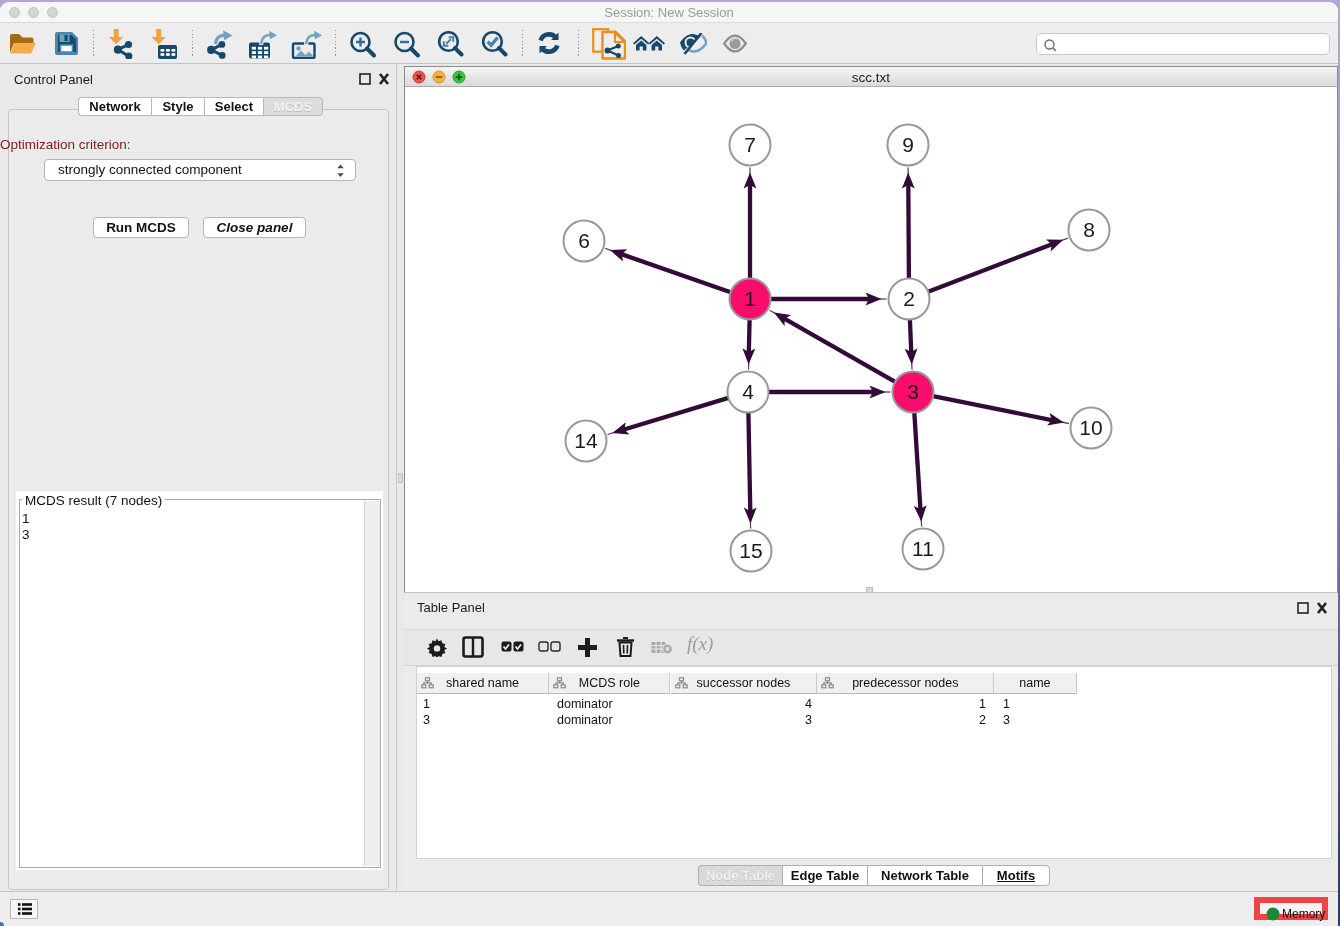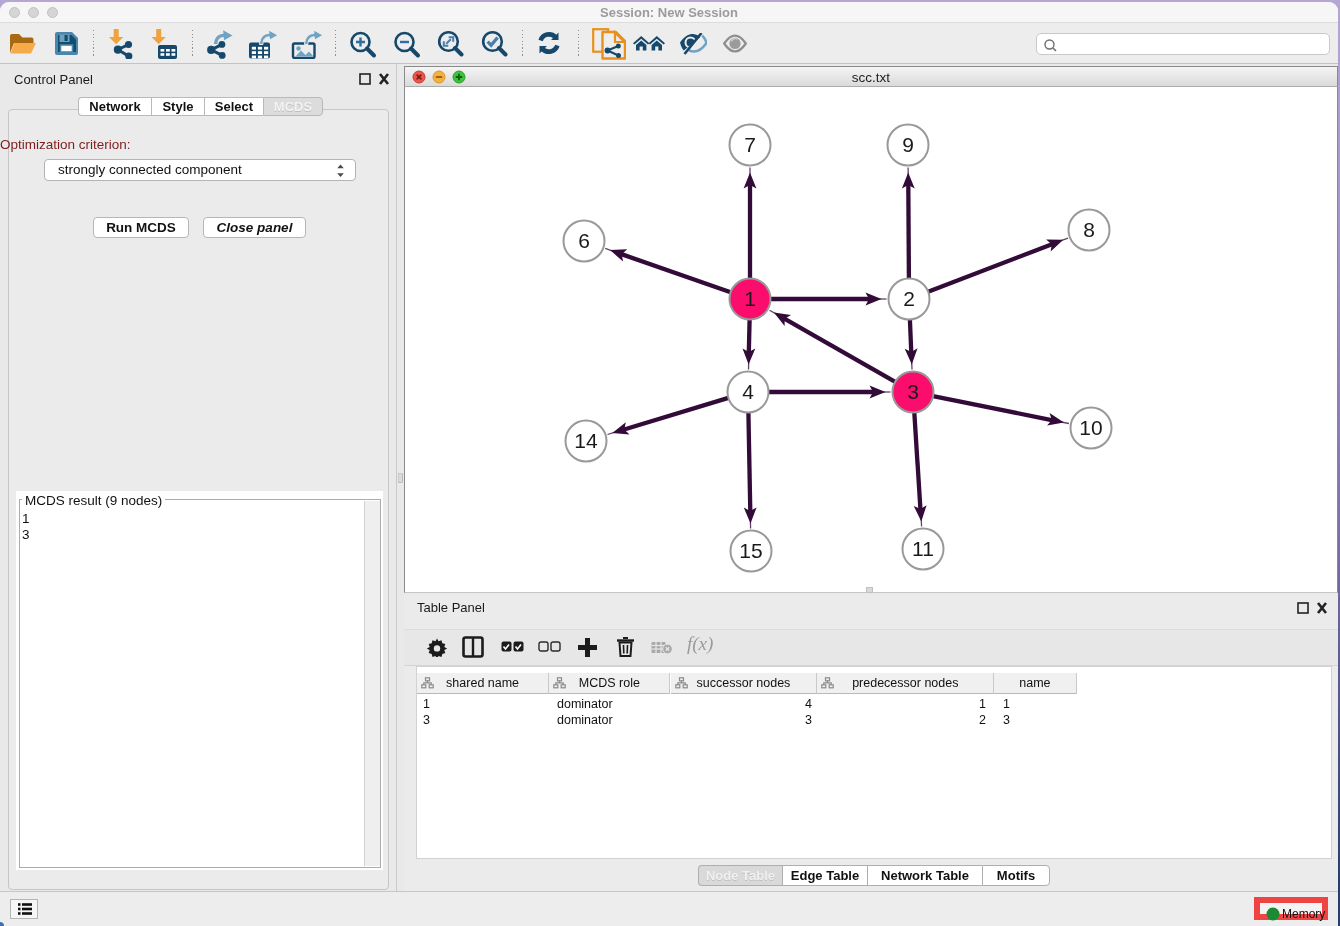--- a/index.html
+++ b/index.html
@@ -2,21 +2,21 @@
 <html><head>
 <meta charset="utf-8">
 <style>
 * { margin:0; padding:0; box-sizing:border-box; }
 html,body { width:1340px; height:926px; overflow:hidden; }
 body { font-family:"Liberation Sans", sans-serif; background:linear-gradient(180deg,#b5a6d3 0%,#a292c6 30%,#7a6ba5 60%,#27406a 95%); position:relative; }
 .abs { position:absolute; }
 .window { position:absolute; left:0; top:2px; width:1338px; height:924px; background:#e9e9e9; border-radius:9px 9px 0 0; }
 .titlebar { position:absolute; left:0; top:2px; width:1338px; height:21px; background:#f6f6f6; border-radius:9px 9px 0 0; border-bottom:1px solid #dcdcdc; }
 .tl-circle { position:absolute; width:11px; height:11px; border-radius:50%; background:#d5d5d5; border:1px solid #c2c2c2; top:7px; }
-.wtitle { position:absolute; top:5px; left:0; width:1338px; text-align:center; font-size:13px; color:#9b9b9b;font-weight:bold; }
+.wtitle { position:absolute; top:5px; left:0; width:1338px; text-align:center; font-size:13px; color:#9b9b9b; }
 .toolbar { position:absolute; left:0; top:23px; width:1338px; height:41px; background:#ededed; border-bottom:1px solid #c3c3c3; }
 .sep { position:absolute; top:30px; height:28px; width:1px; background-image:repeating-linear-gradient(180deg,#8f8f8f 0 1.2px,rgba(0,0,0,0) 1.2px 3.5px); }
 .searchbox { position:absolute; left:1036px; top:33px; width:294px; height:22px; background:#fff; border:1px solid #c9c9c9; border-radius:5px; }
 
 .cpanel { position:absolute; left:0; top:64px; width:397px; height:830px; background:#e9e9e9; border-right:1px solid #c9c9c9; }
 .cphead { position:absolute; left:14px; top:72px; font-size:13px; color:#1a1a1a; }
 .tab { position:absolute; top:97px; height:19px; border:1px solid #b9b9b9; background:#fff; font-size:13px; font-weight:bold; color:#111; text-align:center; line-height:18px; border-right:none; }
 .cpcontent { position:absolute; left:8px; top:109px; width:381px; height:781px; background:#ebebeb; border:1px solid #c6c6c6; border-radius:4px; }
 .optlabel { position:absolute; left:0; top:137px; width:397px; text-align:left; font-size:13.5px; color:#7f1d1d; }
 .cselect { position:absolute; left:44px; top:159px; width:312px; height:22px; background:#fff; border:1px solid #b4b4b4; border-radius:4px; font-size:13.5px; color:#111; line-height:20px; padding-left:13px; }
@@ -203,21 +203,21 @@
 <div class="optlabel">Optimization criterion:</div>
 <div class="cselect">strongly connected component<svg width="9" height="14" style="position:absolute; right:10px; top:4px;">
       <path d="M4.5 0.5 L7.8 4.2 L1.2 4.2 Z" fill="#4a4a4a"></path>
       <path d="M4.5 13 L7.8 9.3 L1.2 9.3 Z" fill="#4a4a4a"></path>
     </svg></div>
 <div class="cbtn" style="left:93px; width:96px;">Run MCDS</div>
 <div class="cbtn" style="left:203px; width:103px;font-style:italic;">Close panel</div>
 <div class="gbwhite"></div>
 <div class="groupbox"></div>
 <div class="gbtrack"></div>
-<div class="gblabel">MCDS result (9 nodes)</div>
+<div class="gblabel">MCDS result (7 nodes)</div>
 <div class="abs" style="left:22px; top:511px; font-size:13.5px; color:#111; line-height:16.4px;">1<br>3</div>
 <svg class="abs" style="left:398px;top:473px;" width="5" height="10">
     <rect x="0" y="0" width="4.5" height="9.5" rx="1" fill="#dadada" stroke="#b0b0b0" stroke-width="0.8"></rect>
   </svg>
 
 <div class="netframe"></div>
 <div class="nettitle"></div>
 <svg class="abs" style="left:412px;top:70px;" width="60" height="14" viewBox="0 0 60 14">
 <circle cx="7" cy="7" r="6" fill="#e8564c" stroke="#c63a31" stroke-width="1"></circle>
 <path d="M4.6 4.6 L9.4 9.4 M9.4 4.6 L4.6 9.4" stroke="#7e1612" stroke-width="1.5"></path>
@@ -396,21 +396,21 @@
 <div class="td" style="left:870px;top:696px;width:116px;text-align:right;">1</div>
 <div class="td" style="left:1003px;top:696px;">1</div>
 <div class="td" style="left:423px;top:712px;">3</div>
 <div class="td" style="left:557px;top:712px;">dominator</div>
 <div class="td" style="left:700px;top:712px;width:112px;text-align:right;">3</div>
 <div class="td" style="left:870px;top:712px;width:116px;text-align:right;">2</div>
 <div class="td" style="left:1003px;top:712px;">3</div>
 <div class="btab" style="left:698px;width:84px;background:#d9d9d9;color:#f0f0f0;text-shadow:0 1px 0 #bfbfbf;border-radius:4px 0 0 4px;">Node Table</div>
 <div class="btab" style="left:782px;width:85px;">Edge Table</div>
 <div class="btab" style="left:867px;width:115px;">Network Table</div>
-<div class="btab" style="left:982px;width:68px;border-right:1px solid #aeaeae;border-radius:0 4px 4px 0;">Motifs</div>
+<div class="btab" style="left:982px;width:68px;border-right:1px solid #aeaeae;border-radius:0 4px 4px 0;text-decoration:underline;">Motifs</div>
 
 <div class="statusbar"></div>
 <div class="listbtn"><svg width="26" height="18">
       <g stroke="#111" stroke-width="2.6">
         <line x1="7" y1="4.5" x2="9.5" y2="4.5"></line>
         <line x1="11" y1="4.5" x2="21" y2="4.5"></line>
         <line x1="7" y1="9" x2="9.5" y2="9"></line>
         <line x1="11" y1="9" x2="21" y2="9"></line>
         <line x1="7" y1="13.5" x2="9.5" y2="13.5"></line>
         <line x1="11" y1="13.5" x2="21" y2="13.5"></line>

